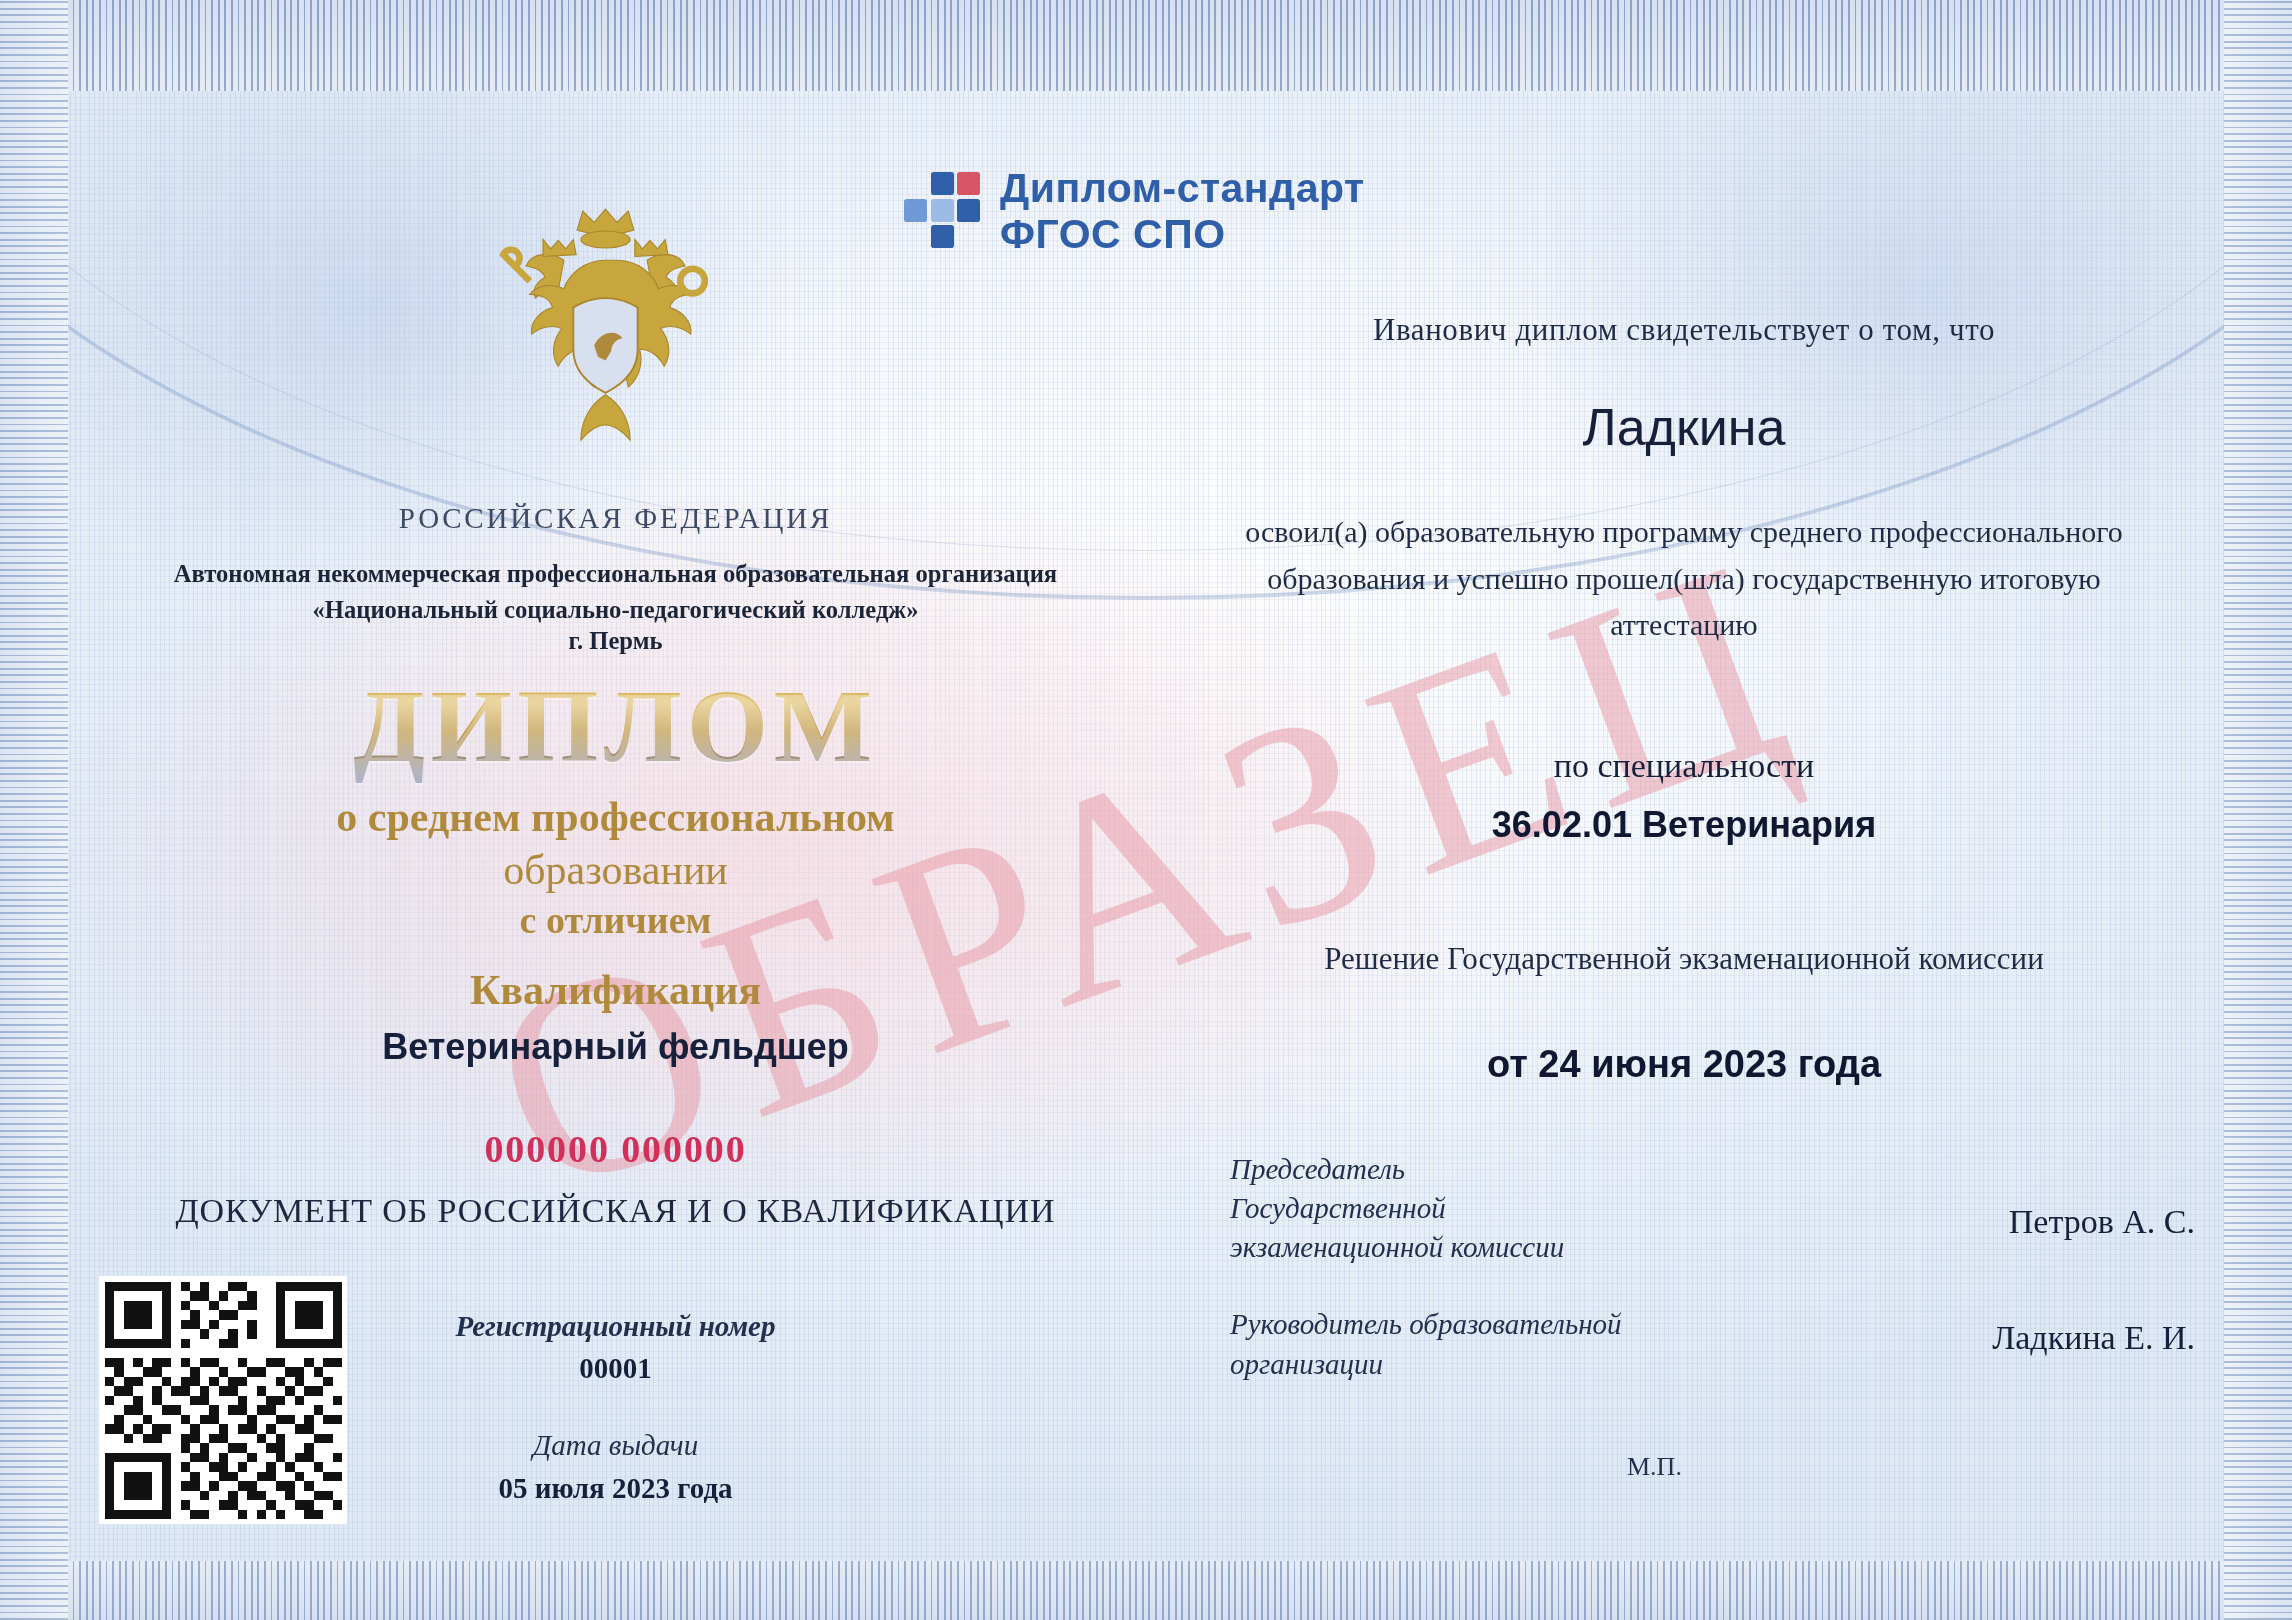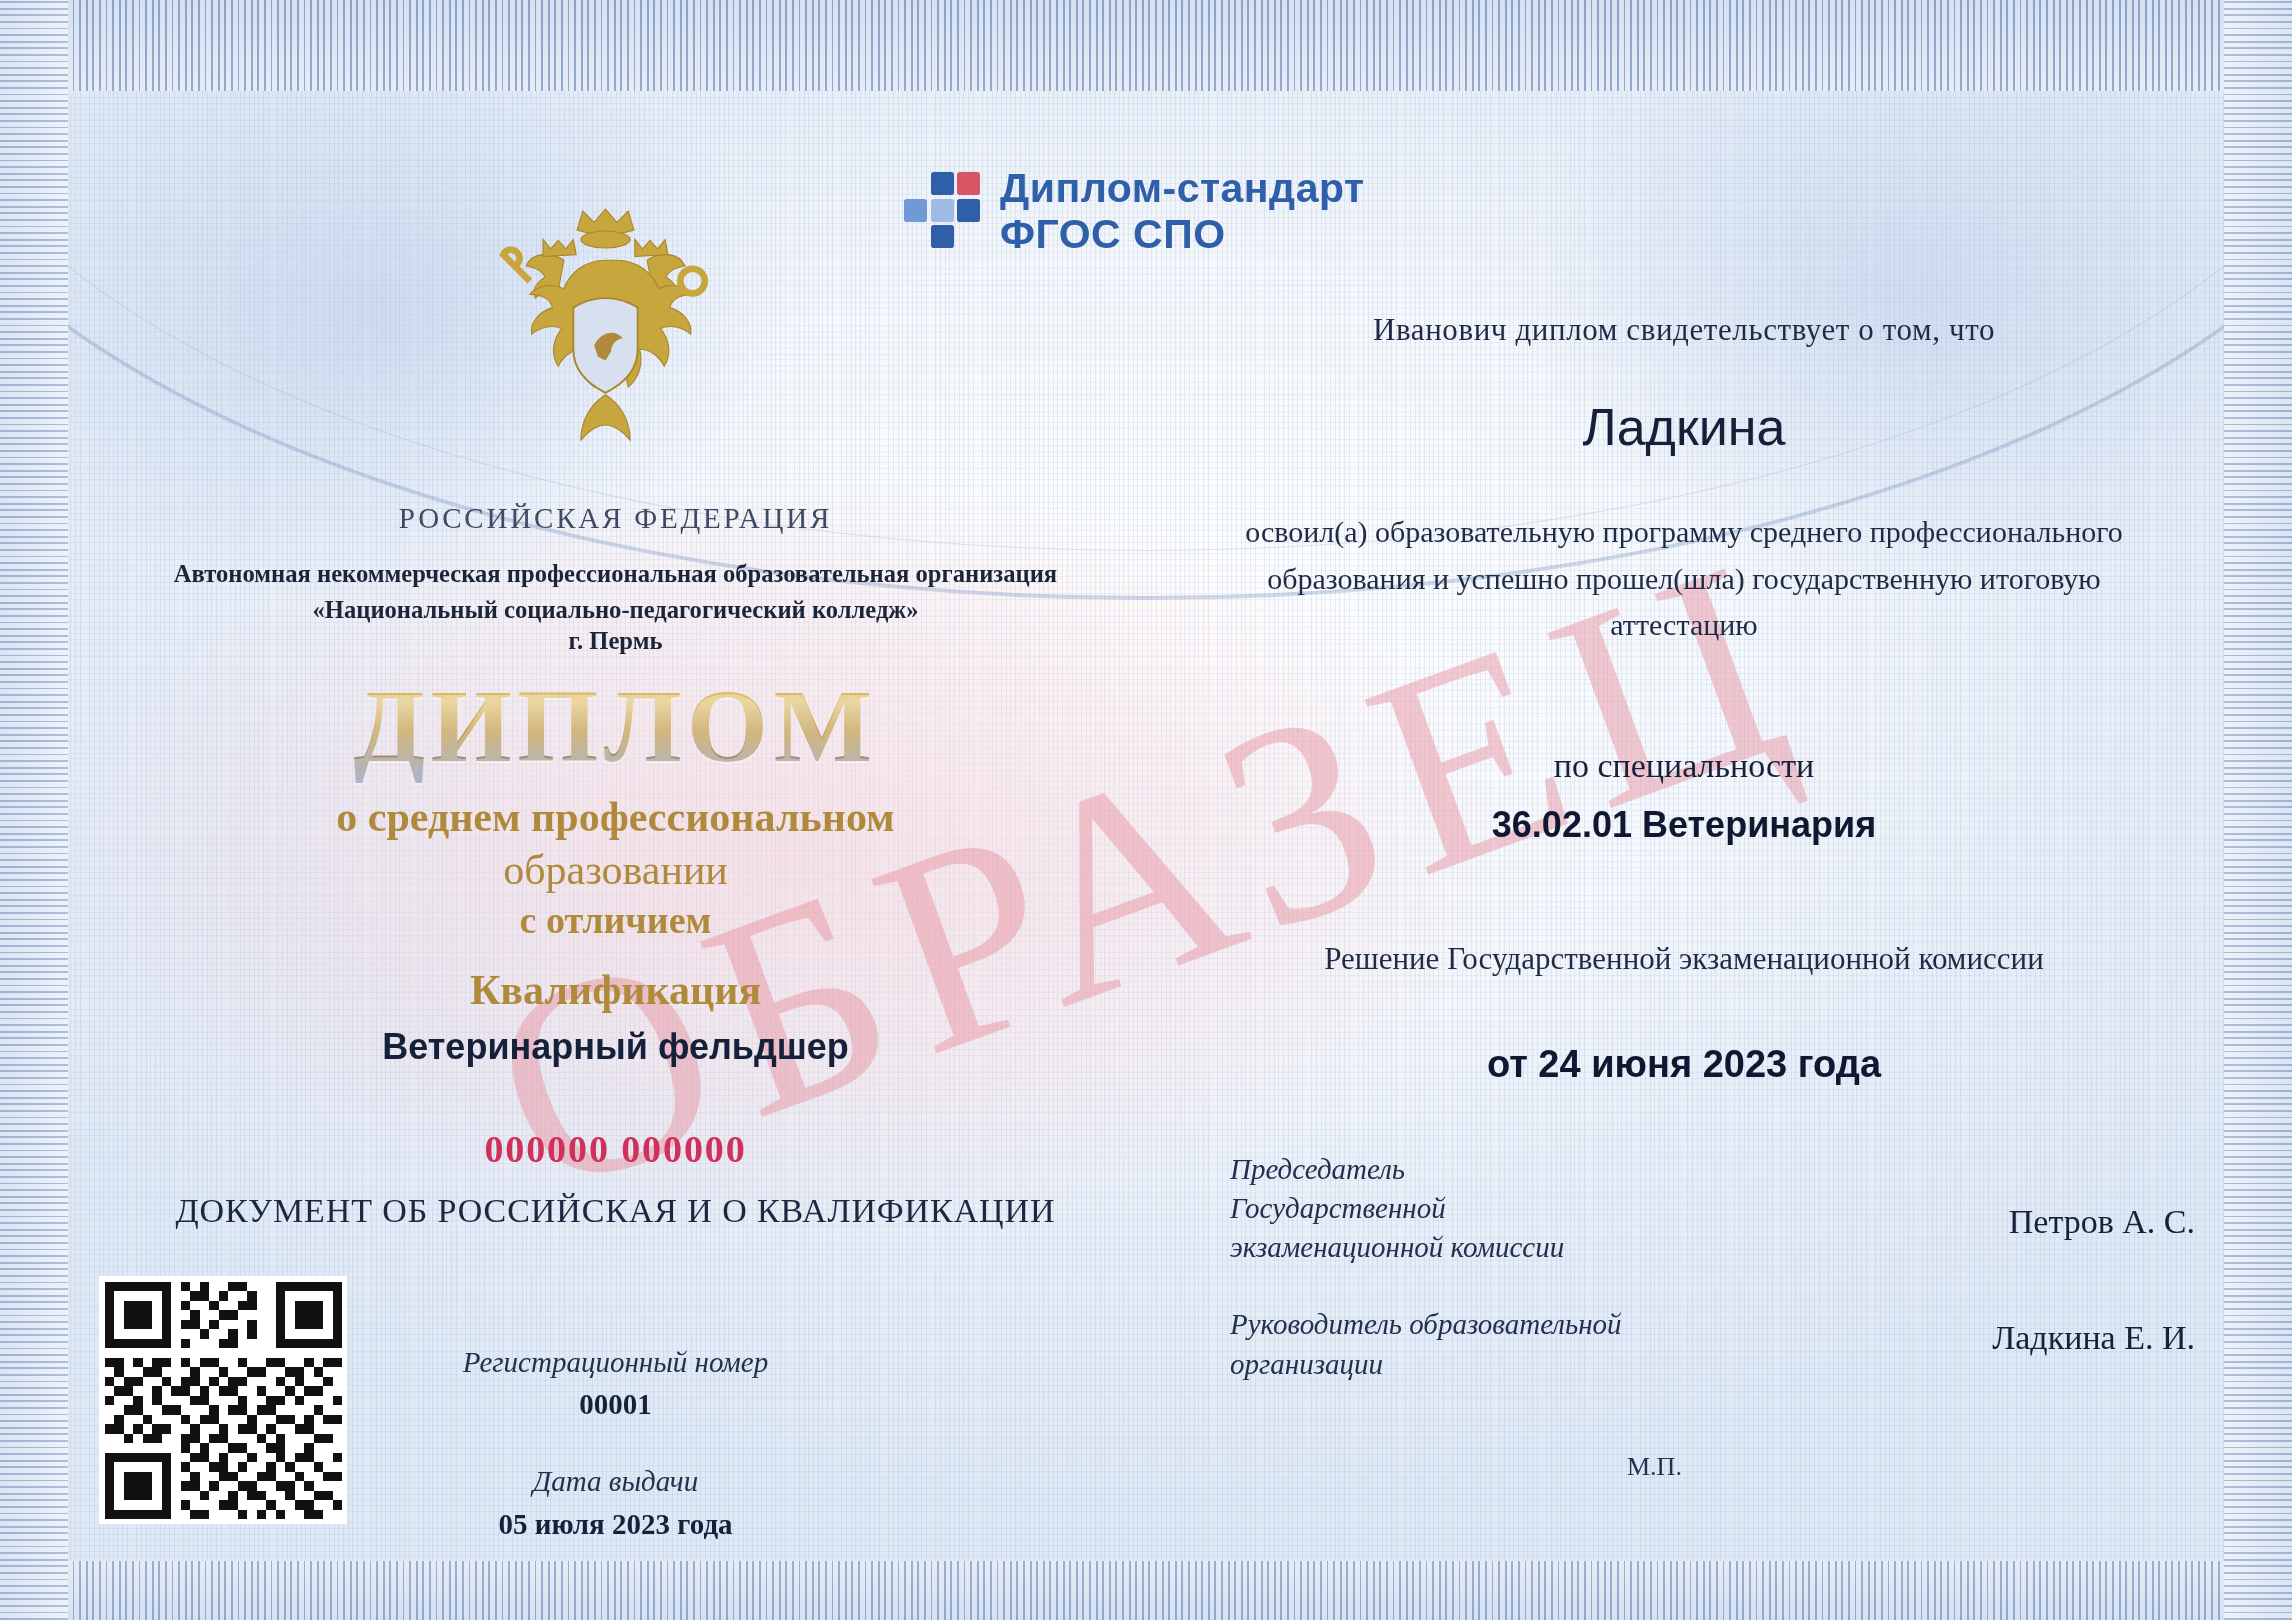--- a/index.html
+++ b/index.html
@@ -245,25 +245,26 @@
     color: #d1305a;
   }
   .doc-about {
     margin-top: 21px;
     font-family: "Liberation Serif", serif;
     font-size: 34px;
     letter-spacing: 0.9px;
     color: #1d2740;
   }
   .reg-label {
-    margin-top: 116px;
+    margin-top: 80px;
     font-family: "Liberation Serif", serif;
     font-style: italic;
     font-size: 29px;
     color: #22304e;
+    font-weight: bold;
   }
   .reg-value {
     margin-top: 9.5px;
     font-family: "Liberation Serif", serif;
     font-weight: bold;
     font-size: 29px;
     color: #16203a;
   }
   .date-label {
     margin-top: 44px;

